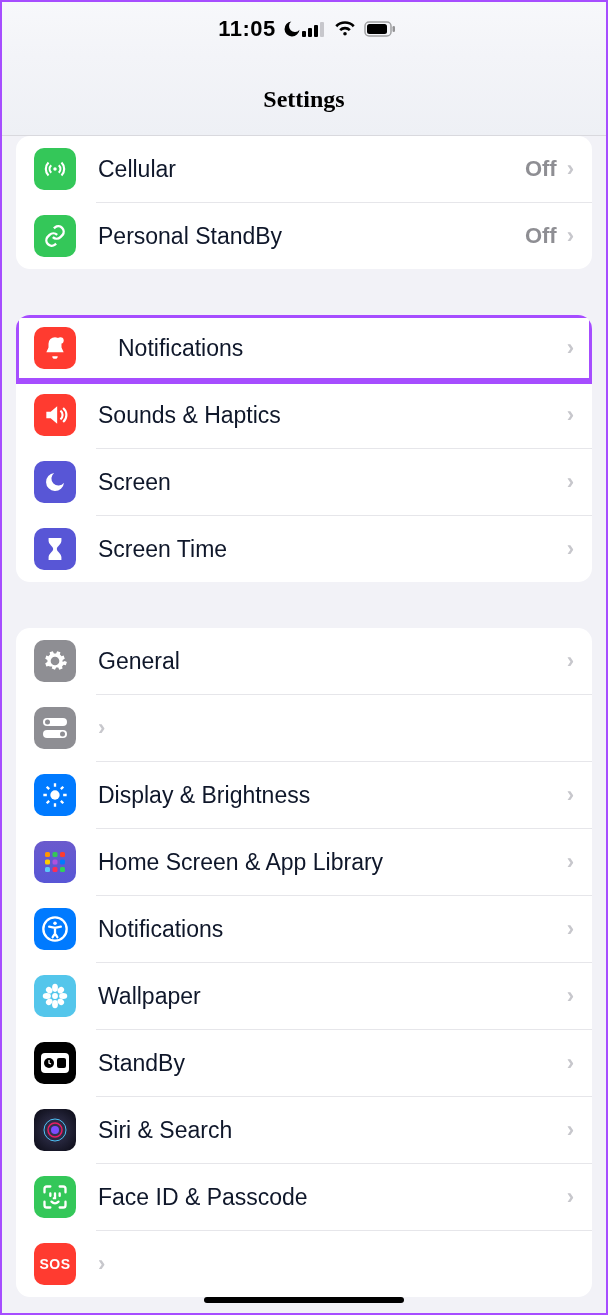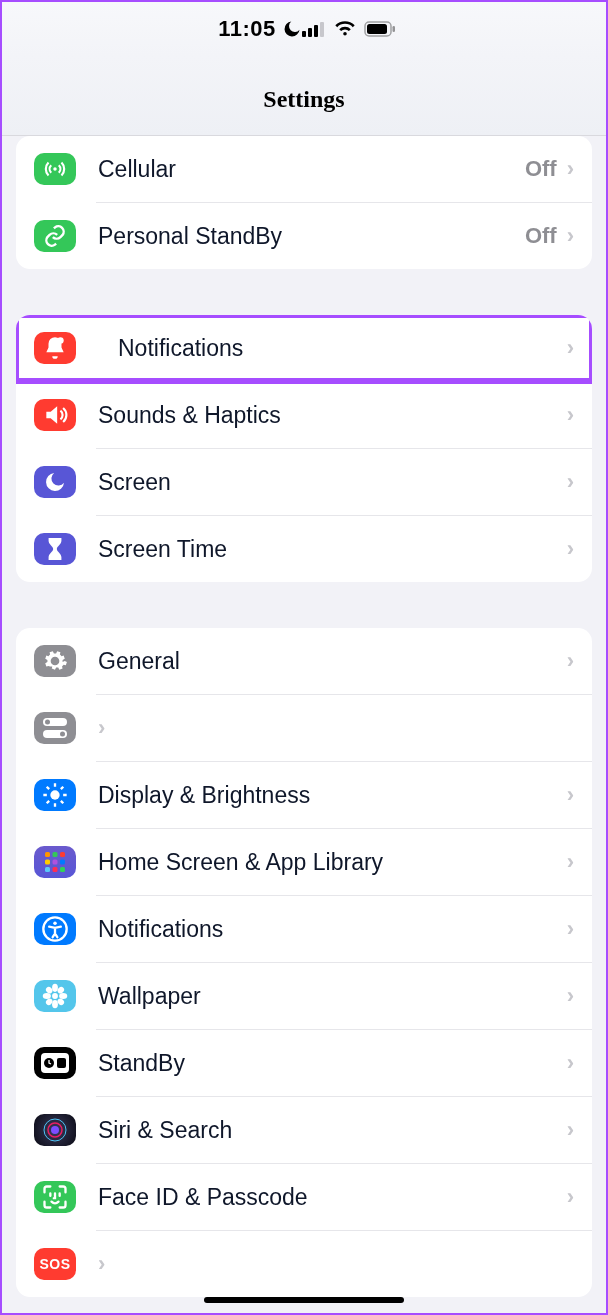--- a/index.html
+++ b/index.html
@@ -39,21 +39,21 @@
 
 .row {
   display:flex; align-items:center;
   min-height: 66px; padding: 10px 18px 10px 10px;
   cursor:pointer;
 }
 
 .divider { height:1px; background:#e6e6ea; margin-left: 80px; }
 
 .icon-box {
-  width: 42px; height: 32px; border-radius: 10px;
+  width: 42px; height: 42px; border-radius: 10px;
   display:flex; align-items:center; justify-content:center;
   margin-right: 22px; margin-left: 8px; flex-shrink:0;
 }
 .row-label { font-size: 23px; font-weight: 400; color:#0f172a; flex:1; }
 .row-value { font-size: 22px; color:#8e8e93; margin-right: 10px; font-weight: bold; }
 .chevron { color:#c7c7cc; font-size: 22px; font-weight:600; }
 
 .hl { outline: 6px solid #a64dff; outline-offset:-3px;gap:20px; }
 
 .bg-green  { background:#34c759;}

